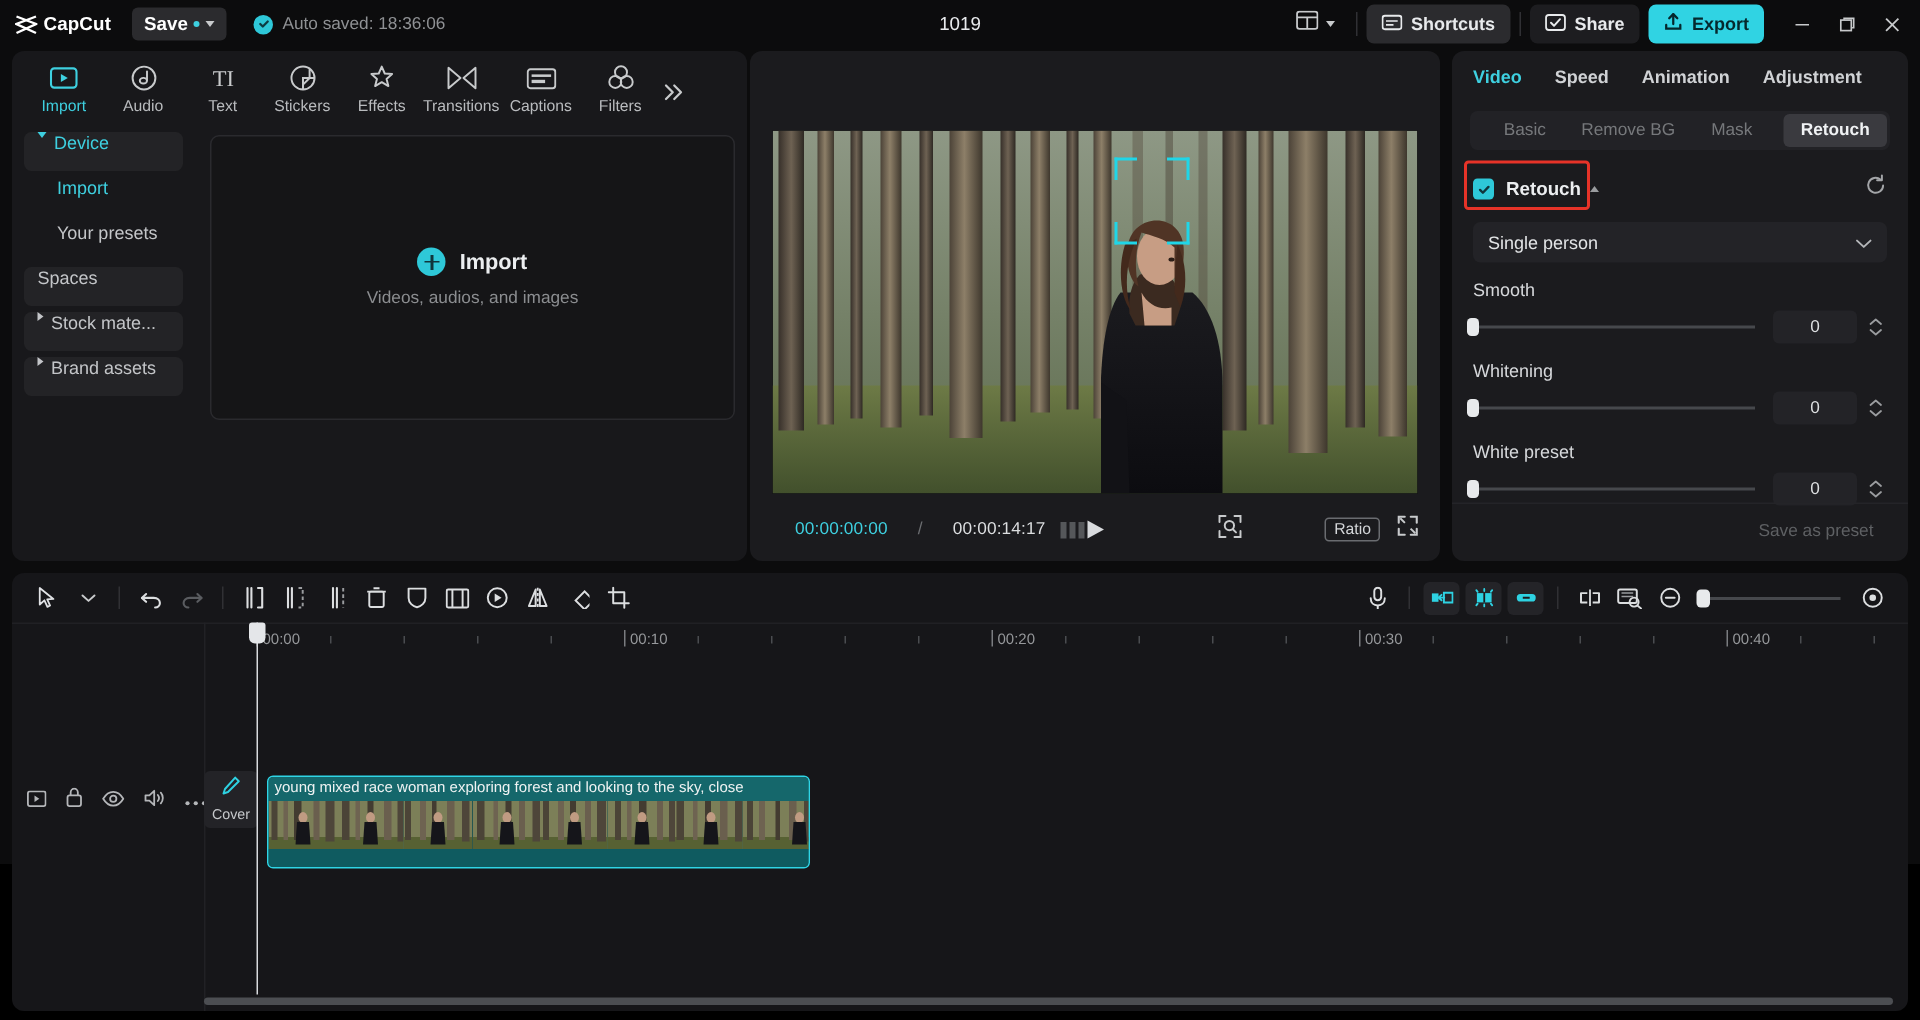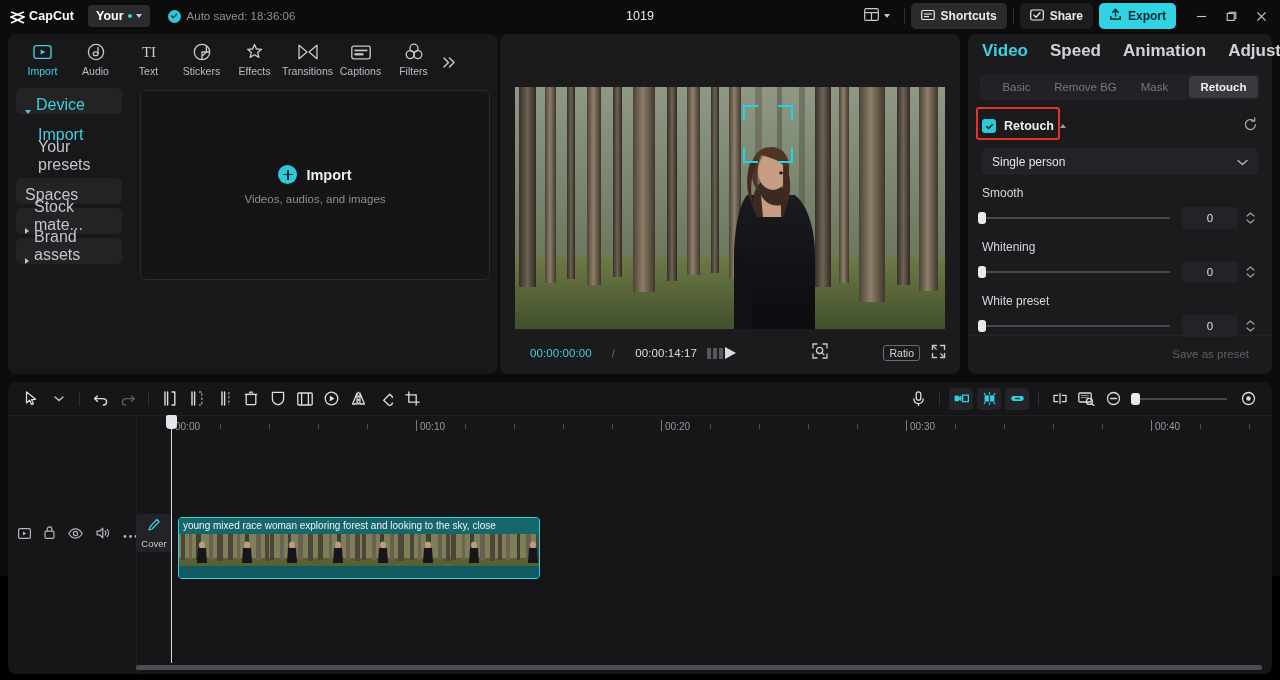--- a/index.html
+++ b/index.html
@@ -65,22 +65,22 @@
   }
   .tab .ic { height: 20px; display: flex; align-items: center; justify-content: center; }
   .tab .lb { font-size: 10.5px; color: #b9bbbe; white-space: nowrap; }
   .tab.active .lb { color: #3ed0e0; }
   .tab.clip { width: 20px; overflow: hidden; }
   .tab-more { margin-left: 2px; padding-bottom: 10px; cursor: pointer; color: #c8cacc; font-size: 15px; }
 
   .lp-body { position: absolute; top: 48px; left: 0; right: 0; bottom: 0; display: flex; }
   .side-list { width: 122px; padding: 6px 8px 0 8px; }
   .side-item {
-    height: 26px; border-radius: 5px; display: flex; align-items: flex-end;
-    font-size: 16px; color: #c3c5c8; padding-left: 9px; margin-bottom: 4px; cursor: pointer;
+    height: 26px; border-radius: 5px; display: flex; align-items: flex-start;
+    font-size: 12px; color: #c3c5c8; padding-left: 9px; margin-bottom: 4px; cursor: pointer;
   }
   .side-item.bg { background: #232326; }
   .side-item.cyan { color: #3ed0e0; font-weight: 400; }
   .side-item.sub { padding-left: 22px; }
   .tri { width: 0; height: 0; border-top: 3.5px solid transparent; border-bottom: 3.5px solid transparent; border-left: 4.5px solid currentColor; margin-right: 5px; }
   .tri.down { border-left: 3.5px solid transparent; border-right: 3.5px solid transparent; border-top: 4.5px solid currentColor; border-bottom: none; margin-right: 5px; }
 
   .dropzone {
     position: absolute; left: 132px; top: 8px; width: 350px; height: 190px;
     background: #151517; border: 1px solid #2a2a2e; border-radius: 6px;
@@ -123,21 +123,21 @@
   .frames-ic { margin-left: 10px; display: flex; gap: 2px; cursor: pointer; }
   .frames-ic i { display: block; width: 4px; height: 11px; background: #55575a; }
   .play-btn { position: absolute; left: 0; right: 0; margin: 0 auto; width: 22px; display: flex; justify-content: center; cursor: pointer; }
   .play-tri { width: 0; height: 0; border-top: 6.5px solid transparent; border-bottom: 6.5px solid transparent; border-left: 11px solid #d9dbde; }
   .pc-right { margin-left: auto; display: flex; align-items: center; gap: 11px; }
   .ratio-btn { border: 1px solid #6a6c70; border-radius: 3px; padding: 1px 5px; font-size: 10.5px; color: #d4d6d9; cursor: pointer; margin-left: 44px; }
 
   
   .right-panel { left: 968px; top: 2px; width: 304px; height: 340px; background: #1b1b1e; }
   .rp-tabs { display: flex; align-items: center; height: 34px; padding: 0 14px; gap: 22px; }
-  .rp-tab { font-size: 17px; color: #d0d2d5; font-weight: 700; cursor: pointer; }
+  .rp-tab { font-size: 12px; color: #d0d2d5; font-weight: 700; cursor: pointer; }
   .rp-tab.active { color: #3ed0e0; }
   .seg-wrap { padding: 6px 12px 0 12px; }
   .segs { height: 26px; background: #222226; border-radius: 5px; display: flex; align-items: center; padding: 2px; }
   .seg { flex: 1; height: 22px; border-radius: 4px; display: flex; align-items: center; justify-content: center; font-size: 11.5px; color: #76787b; cursor: pointer; }
   .seg.active { background: #3a3a3f; color: #f0f2f4; font-weight: 700; }
 
   .retouch-row { position: relative; margin: 14px 14px 0 14px; height: 24px; display: flex; align-items: center; }
   .redbox { position: absolute; left: -6px; top: -7px; width: 84px; height: 33px; border: 2px solid #e63328; border-radius: 3px; pointer-events: none; }
   .cbx { width: 14px; height: 14px; border-radius: 3px; background: #2ec8d8; display: flex; align-items: center; justify-content: center; cursor: pointer; }
   .retouch-row .lb { font-size: 12.5px; font-weight: 700; color: #eceef0; margin-left: 8px; }
@@ -219,21 +219,21 @@
       <span class="logo-mark">
         <svg width="15" height="13" viewBox="0 0 15 13">
             <path d="M1 1 L14 6 L1 12" fill="none" stroke="#fff" stroke-width="1.6"></path>
             <path d="M14 1 L1 6 L14 12" fill="none" stroke="#fff" stroke-width="1.6"></path>
           </svg>
       </span>
       <span class="logo-text">CapCut</span>
     </div>
 
     <div class="menu-btn">
-      <span class="t">Your</span>
+      <span class="t">Save</span>
       <span class="dot-cyan"></span>
       <span class="chev"></span>
     </div>
 
     <div class="autosave">
       <span class="check-circle">
         <svg width="8" height="8" viewBox="0 0 8 8">
             <path d="M1.5 4 L3.2 5.7 L6.5 2.3" fill="none" stroke="#0d3b42" stroke-width="1.5" stroke-linecap="round" stroke-linejoin="round"></path>
           </svg>
       </span>

